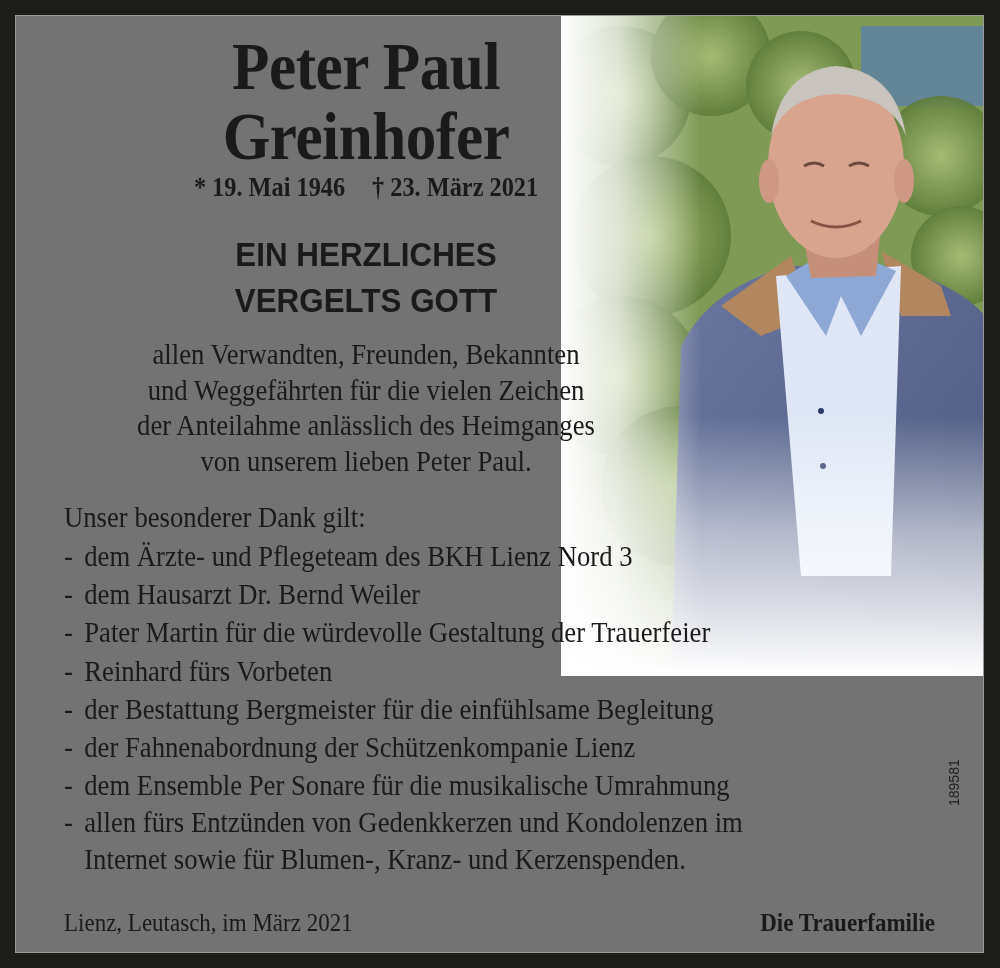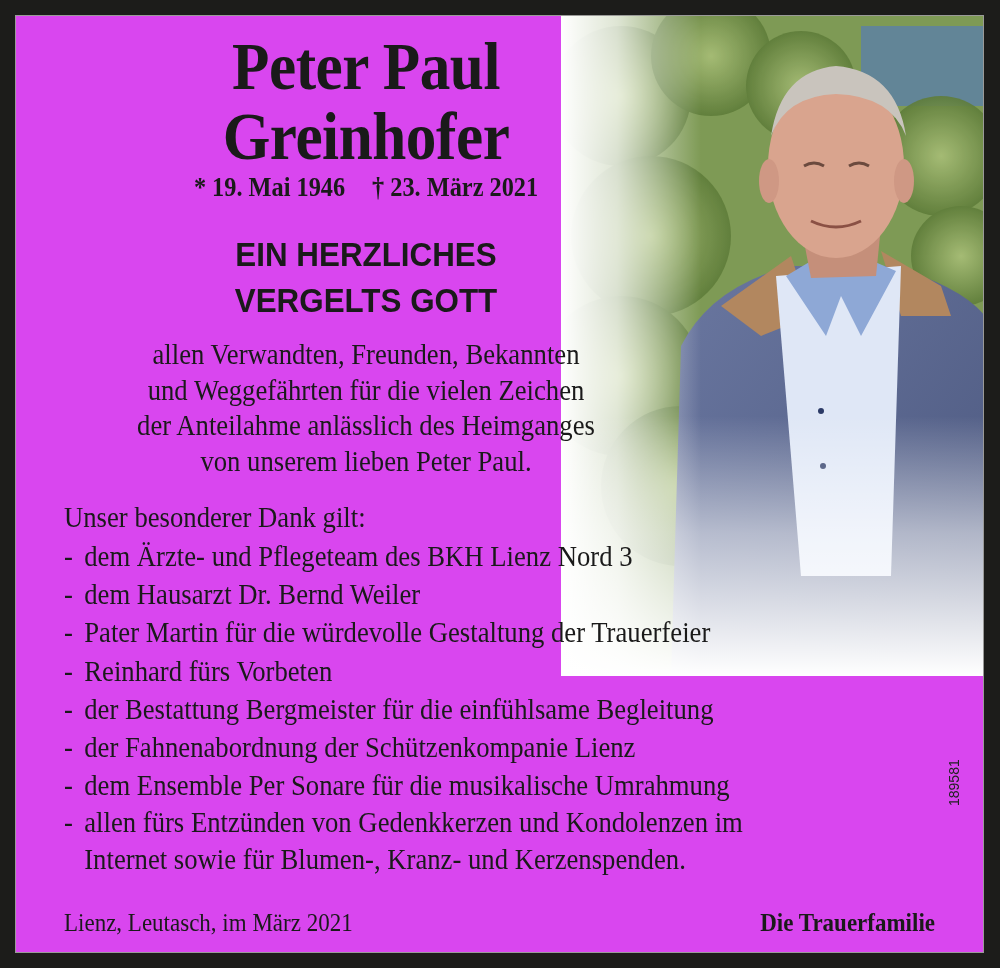--- a/index.html
+++ b/index.html
@@ -8,21 +8,21 @@
     background: #1c1c1a;
     position: relative;
     overflow: hidden;
     font-family: "Liberation Serif", serif;
     color: #1a1a1a;
   }
   .card {
     position: absolute;
     left: 15px; top: 15px;
     width: 969px; height: 938px;
-    background: #d946ef;
+    background: #737373;
     overflow: hidden;
     border: 1px solid #9a9a98;
     box-sizing: border-box;
   }
   
   .photo {
     position: absolute;
     left: 545px; top: 0;
     width: 424px; height: 660px;
     overflow: hidden;

